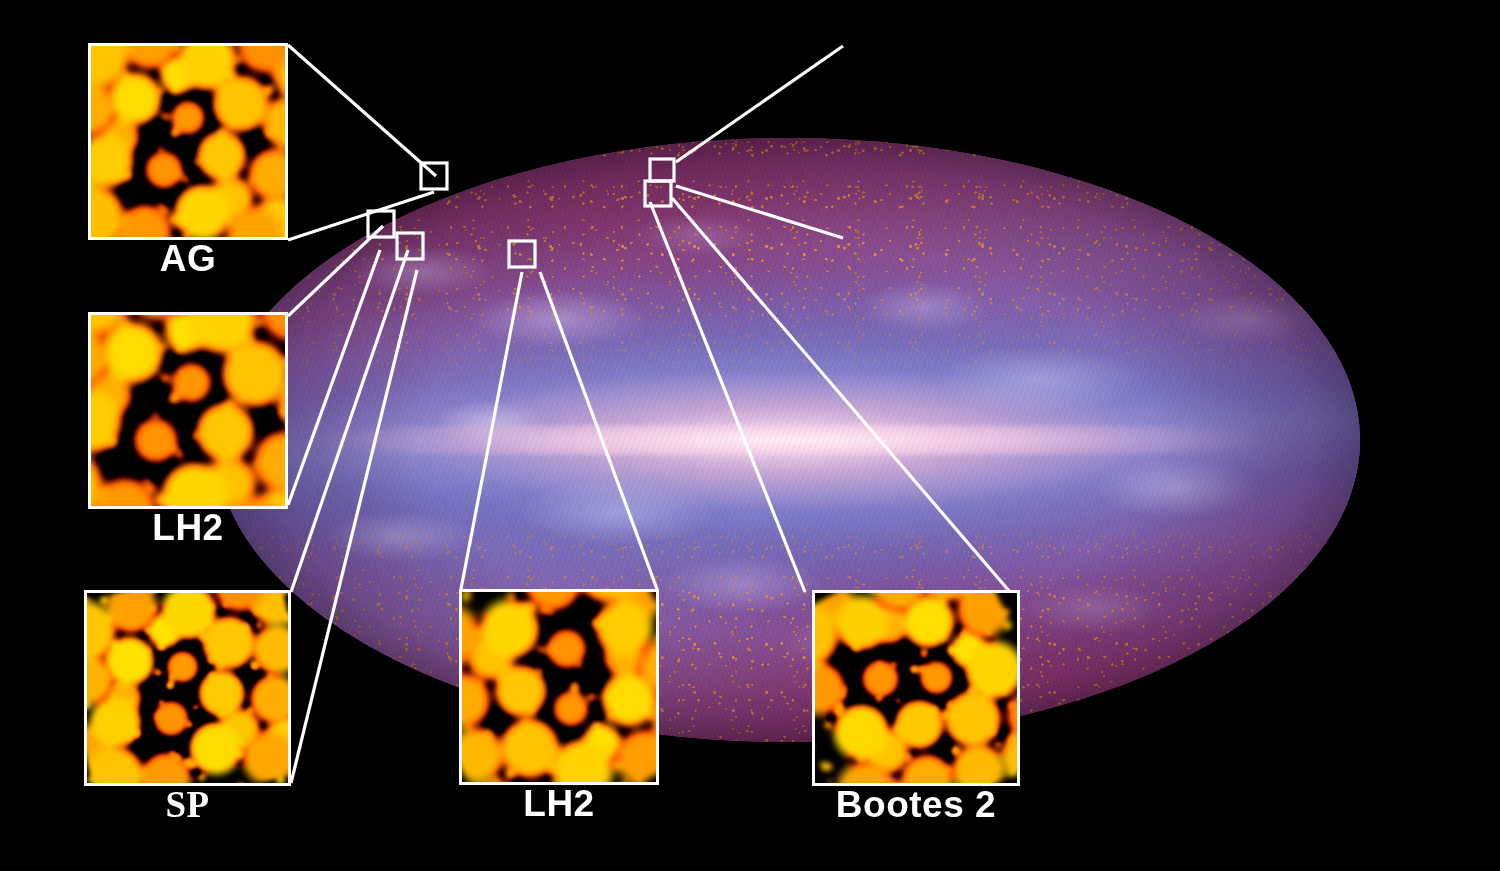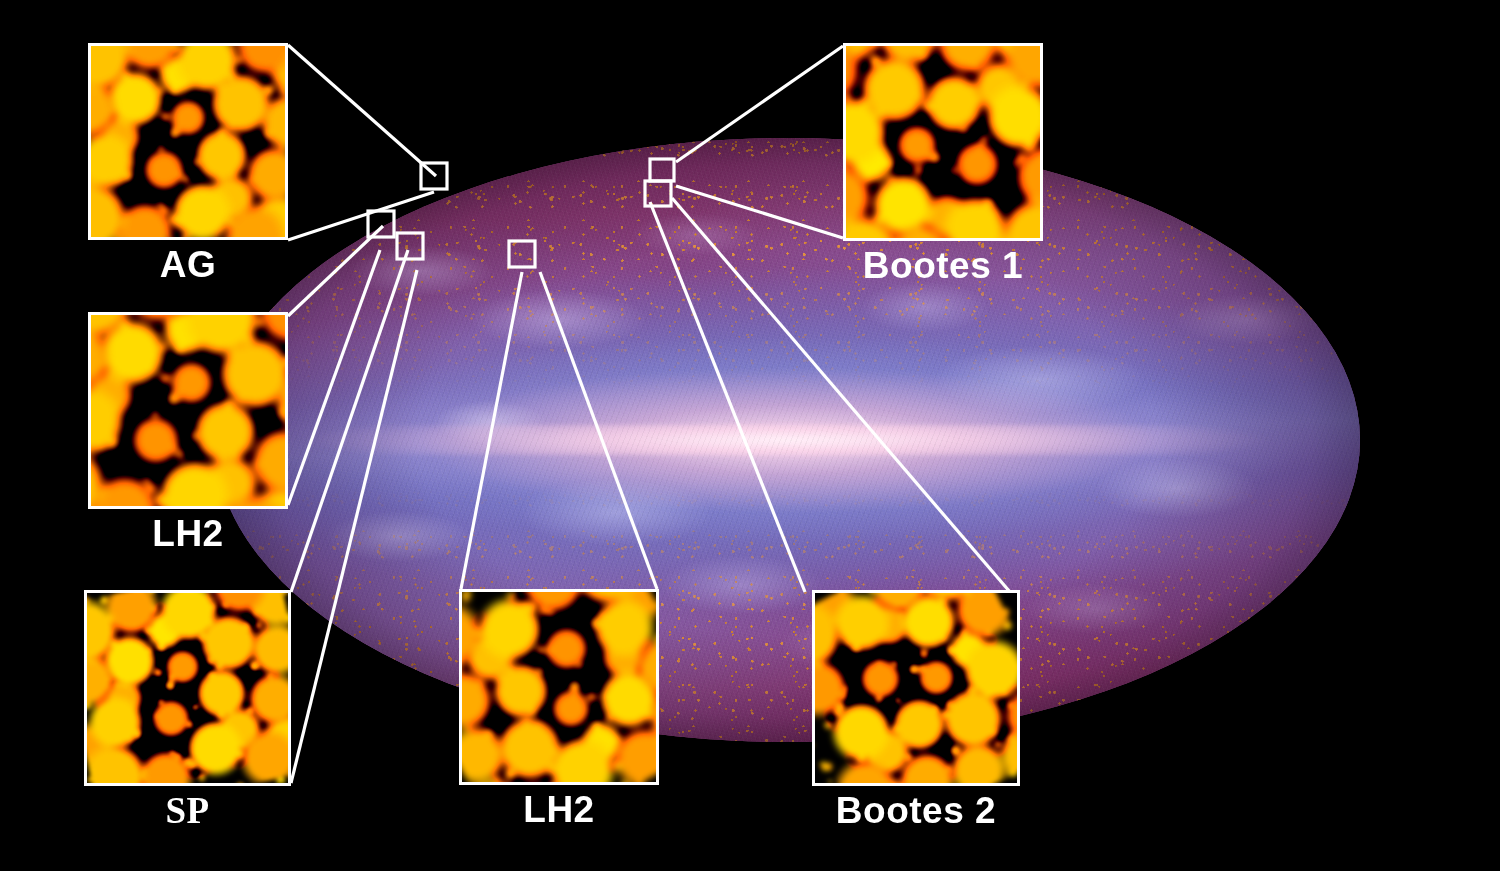--- a/index.html
+++ b/index.html
@@ -194,21 +194,20 @@
       radial-gradient(circle 7px at 20% 20%, #f6a92e 60%, rgba(0,0,0,0) 64%),
       radial-gradient(circle 5px at 62% 30%, #e89419 60%, rgba(0,0,0,0) 64%),
       radial-gradient(circle 8px at 40% 70%, #f8b13c 60%, rgba(0,0,0,0) 64%),
       radial-gradient(circle 6px at 85% 75%, #ef9d25 60%, rgba(0,0,0,0) 64%),
       radial-gradient(circle 5px at 12% 85%, #f2a229 60%, rgba(0,0,0,0) 64%),
       radial-gradient(circle 7px at 75% 12%, #e9951b 60%, rgba(0,0,0,0) 64%);
     background-size: 53px 49px, 61px 57px, 47px 43px, 67px 59px, 43px 51px, 59px 47px;
     opacity: 0.95;
   }
   .inset-label {
-    margin-top: 6px;
     text-align: center;
     color: #ffffff;
     font-weight: bold;
     font-size: 37px;
     letter-spacing: 0.5px;
     line-height: 1.05;
     white-space: nowrap;
   }
 </style>
 </head>
@@ -284,28 +283,20 @@
 
   <div class="inset" style="left:459px; top:589px; width:200px;">
     <div class="inset-frame" style="height:196px;">
       <div class="cmb-patch" style="transform:scale(1.05) rotate(151deg);">
           <div class="cmb-fine"></div>
         </div>
     </div>
     <div class="inset-label">LH2</div>
   </div>
 
-  <div class="inset" style="left:843px; top:43px; width:200px;">
-    <div class="inset-frame" style="height:198px;">
-      <div class="cmb-patch" style="transform:scale(1.1) rotate(-97deg); filter:blur(3.6px) contrast(190%) saturate(130%);">
-          <div class="cmb-fine"></div>
-        </div>
-    </div>
-    <div class="inset-label">Bootes 1</div>
-  </div>
 
   <div class="inset" style="left:803px; top:590px; width:208px;padding-left:9px;">
     <div class="inset-frame" style="height:196px;">
       <div class="cmb-patch" style="transform:scale(0.97) rotate(63deg); filter:blur(2.8px) contrast(180%) saturate(122%);">
           <div class="cmb-fine"></div>
         </div>
     </div>
     <div class="inset-label">Bootes 2</div>
   </div>
 

